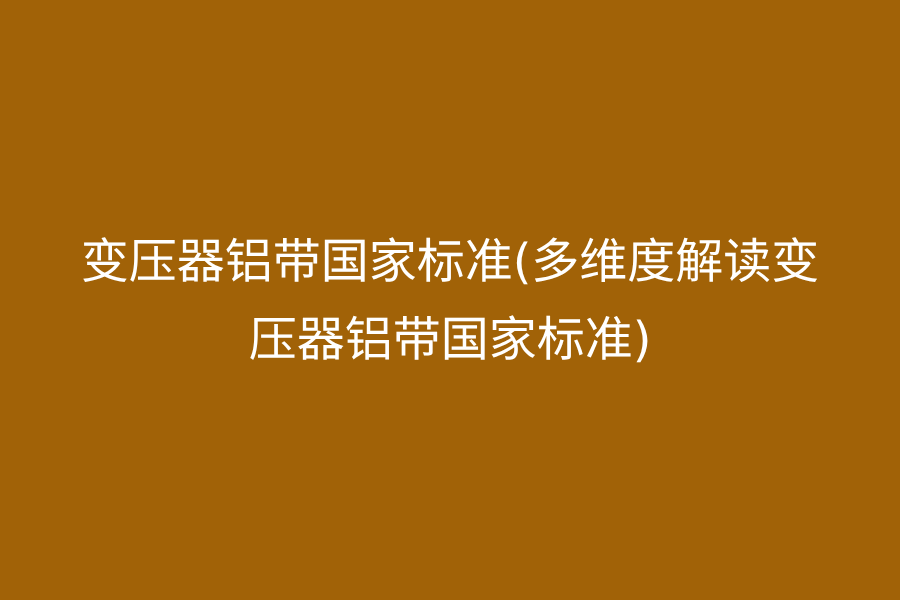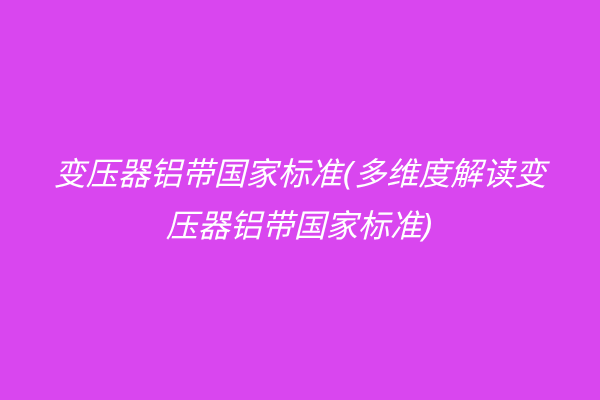--- a/index.html
+++ b/index.html
@@ -46,19 +46,19 @@
     letter-spacing: 0px;
     white-space: normal;
     word-break: break-all;
     text-align: center;
     -webkit-font-smoothing: antialiased;
   }
 </style>
 </head>
 <body>
 
-<div class="banner" style="background-color: #d946ef; font-style: italic;">
+<div class="banner" style="background-color: #a16207;">
 
   <div class="title-block">
     <h1 class="title-text" style="color: rgb(255, 255, 255); font-size: 32px; line-height: 52px;">变压器铝带国家标准(多维度解读变压器铝带国家标准)</h1>
   </div>
 
 </div>
 
 </body></html>

